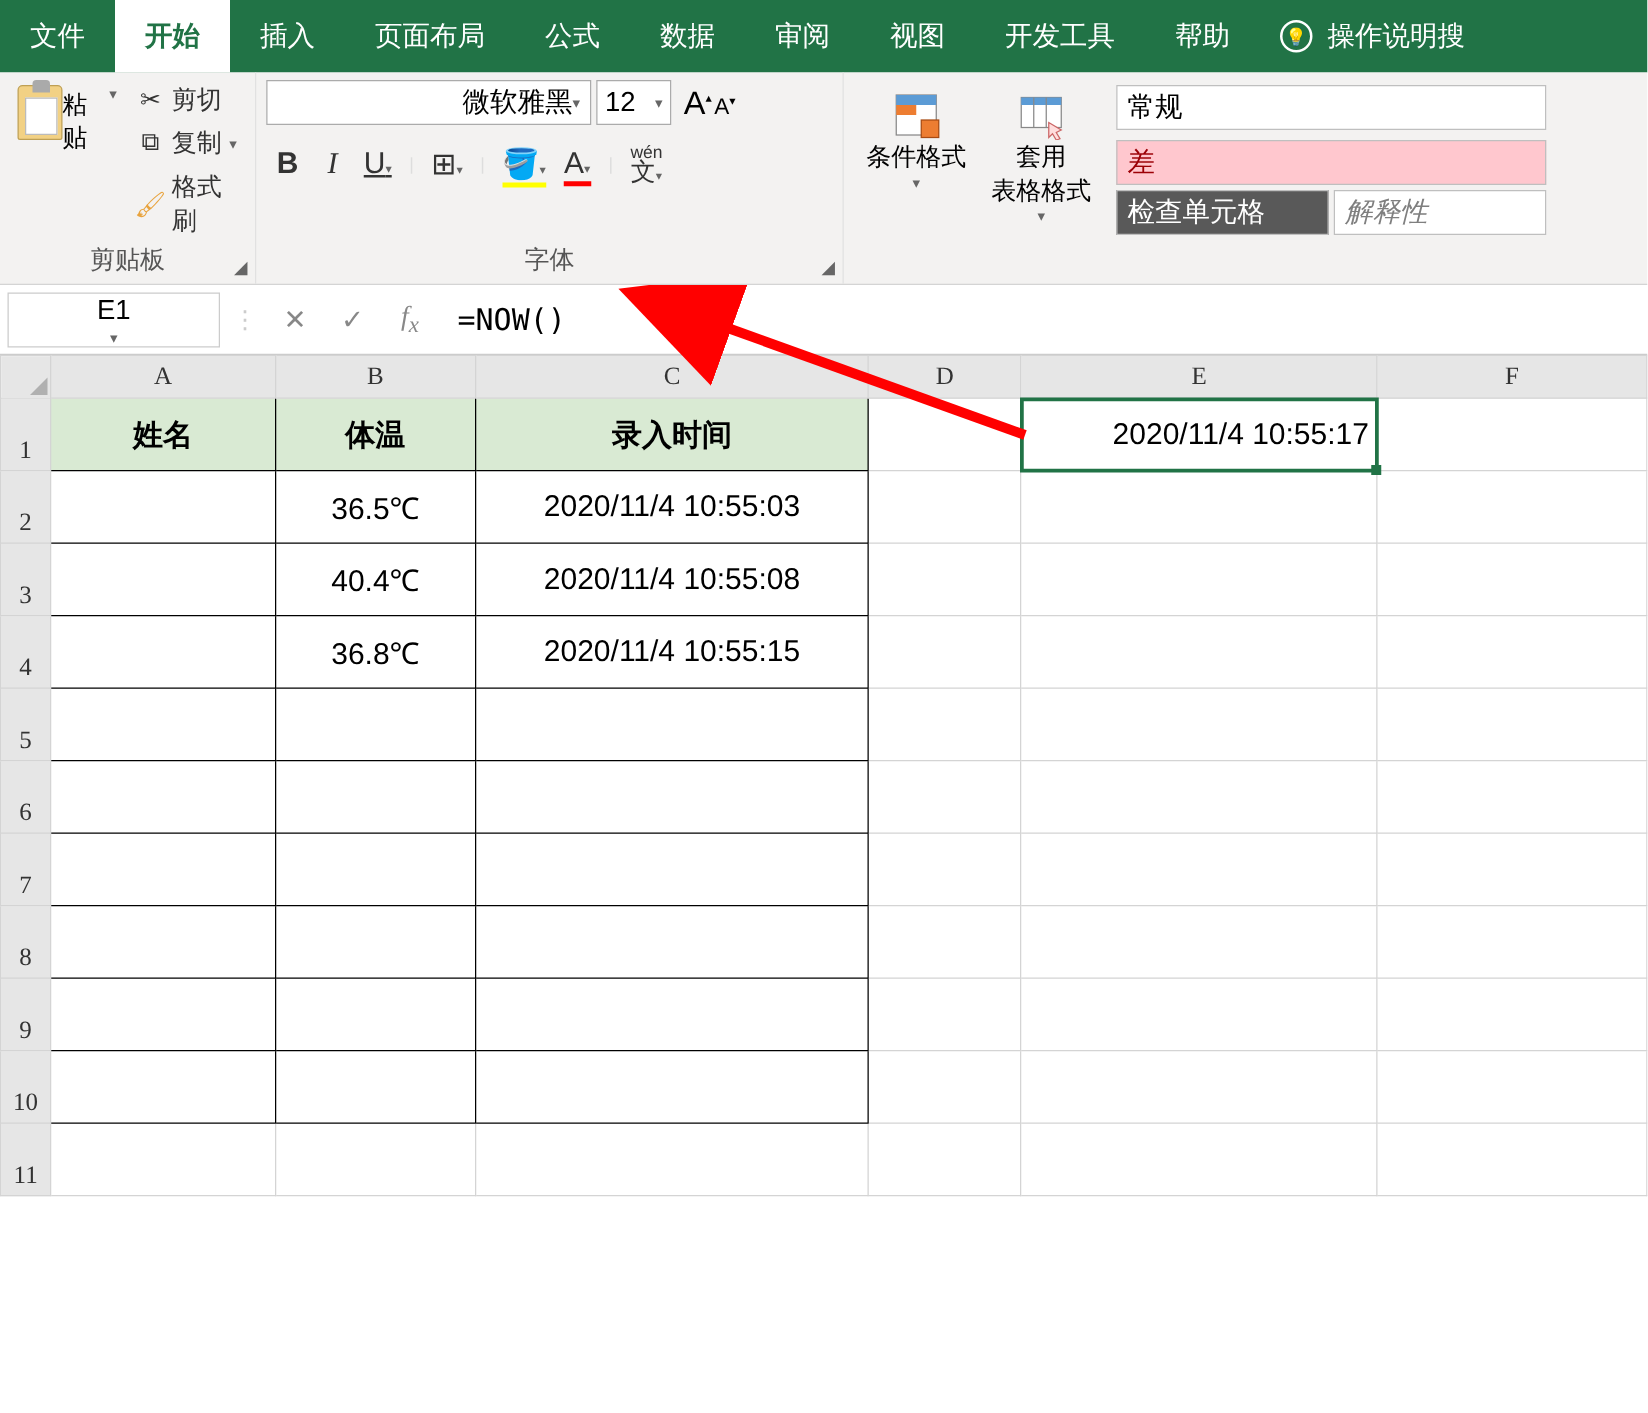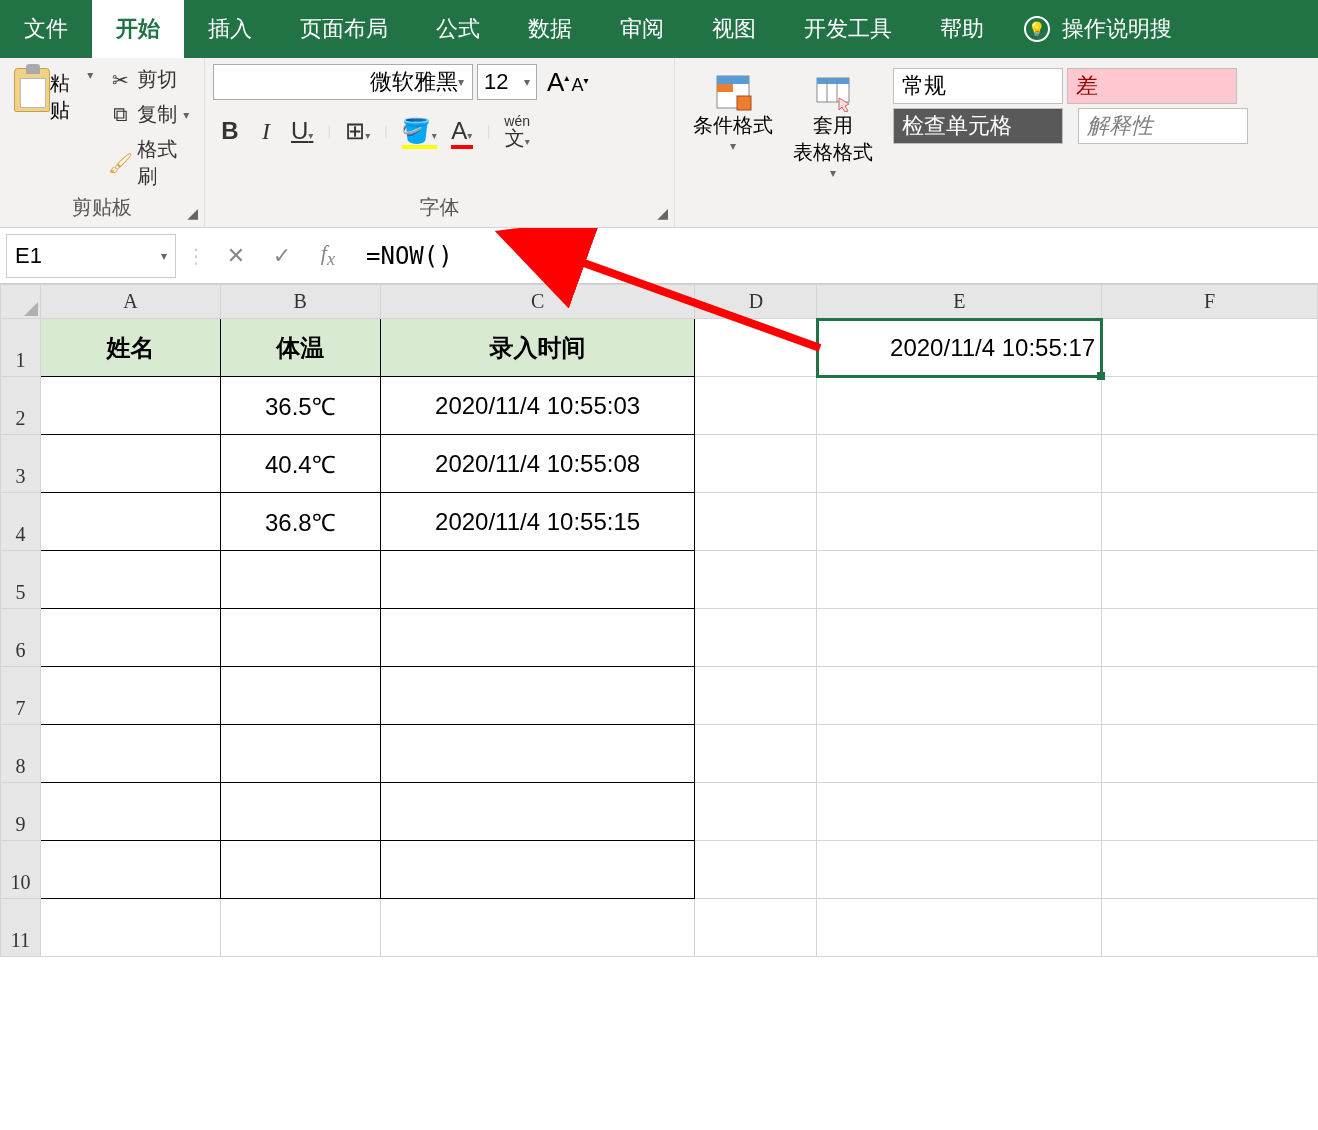--- a/index.html
+++ b/index.html
@@ -40,21 +40,21 @@
 
   .big-btn { display:flex; flex-direction:column; align-items:center; padding:4px 10px; font-size:20px; }
   .big-btn .ic-large { width:40px; height:40px; display:flex; align-items:center; justify-content:center; }
 
   .style-box { border:1px solid #bfbfbf; background:#fff; height:36px; min-width:170px; display:flex; align-items:center; padding:0 8px; font-size:22px; margin-bottom:4px;}
   .style-box.sel { background:#595959; color:#fff; }
   .style-box.bad { background:#ffc7ce; color:#9c0006; }
 
   
   .formula-bar { height:56px; border-bottom:1px solid #ccc; display:flex; align-items:center; background:#fff; padding:4px 6px; gap:6px; }
-  .name-box { border:1px solid #ccc; background:#fff; height:44px; width:170px; display:flex; align-items:center; justify-content:space-between; padding:0 8px; font-size:22px; }
+  .name-box { border:1px solid #ccc; background:#fff; height:44px; width:170px; display:flex; align-items:center; justify-content:space-between; padding:0 8px; font-size:22px;flex-direction:column; }
   .fx-sep { color:#ccc; font-size:20px; padding:0 4px; }
   .fx-btn { width:40px; text-align:center; font-size:22px; color:#888; }
   .fx-icon { font-style:italic; font-family:"Times New Roman",serif; font-size:22px; }
   .formula-input { flex:0 0 auto; font-size:24px; padding-left:12px; font-family: Consolas, monospace; }
 
   
   .grid-wrap { position:relative; }
   table.grid { border-collapse: collapse; table-layout: fixed; }
   .grid th, .grid td { border:1px solid #d4d4d4; font-size:24px; height:58px; text-align:center; background:#fff; font-weight:normal; }
   .grid th.col-head { background:#e6e6e6; height:34px; font-size:20px; font-family:"Times New Roman",serif; color:#333; }
@@ -178,25 +178,25 @@
             <line x1="14" y1="6" x2="14" y2="30" stroke="#888"></line>
             <line x1="24" y1="6" x2="24" y2="30" stroke="#888"></line>
             <path d="M26 26 l10 6 l-4 2 l3 5 l-3 1 l-3 -5 l-3 3 z" fill="#fdd" stroke="#c66"></path>
           </svg>
       </div>
       <span>套用
 表格格式</span>
       <span class="dd">▾</span>
     </div>
     <div style="display:flex; flex-direction:column; margin-left:10px;">
-      <div style="display:flex; gap:4px;">
+      <div style="display:flex; gap:4px;flex-direction:column;">
         <div class="style-box">常规</div>
         <div class="style-box bad">差</div>
       </div>
-      <div style="display:flex; gap:15px;align-items:center;">
+      <div style="display:flex; gap:4px;align-items:center;">
         <div class="style-box sel">检查单元格</div>
         <div class="style-box" style="font-style:italic; color:#7f7f7f;">解释性</div>
       </div>
     </div>
   </div>
 </div>
 
 <div class="formula-bar">
   <div class="name-box">
       <span>E1</span>

